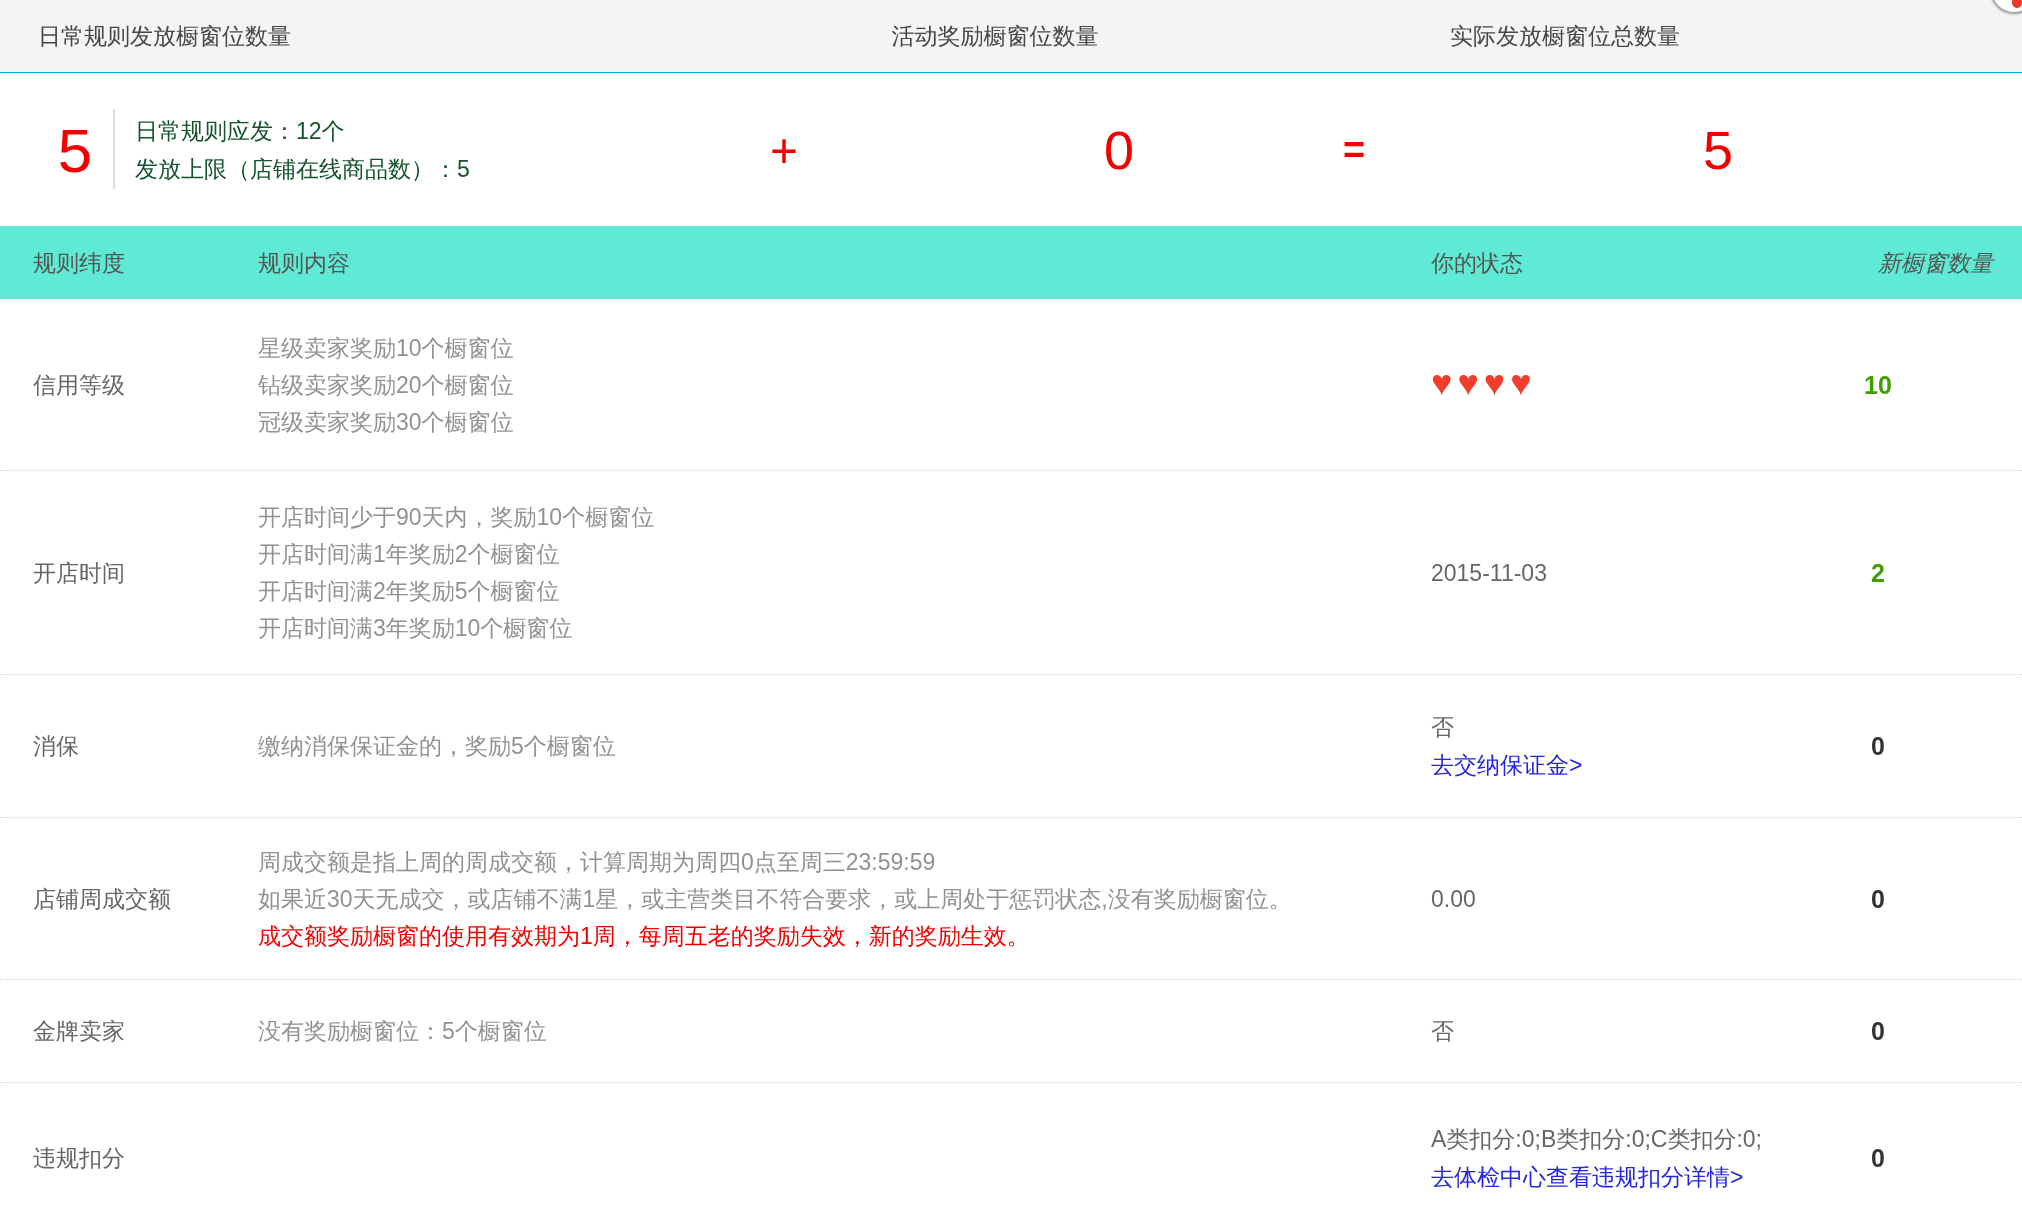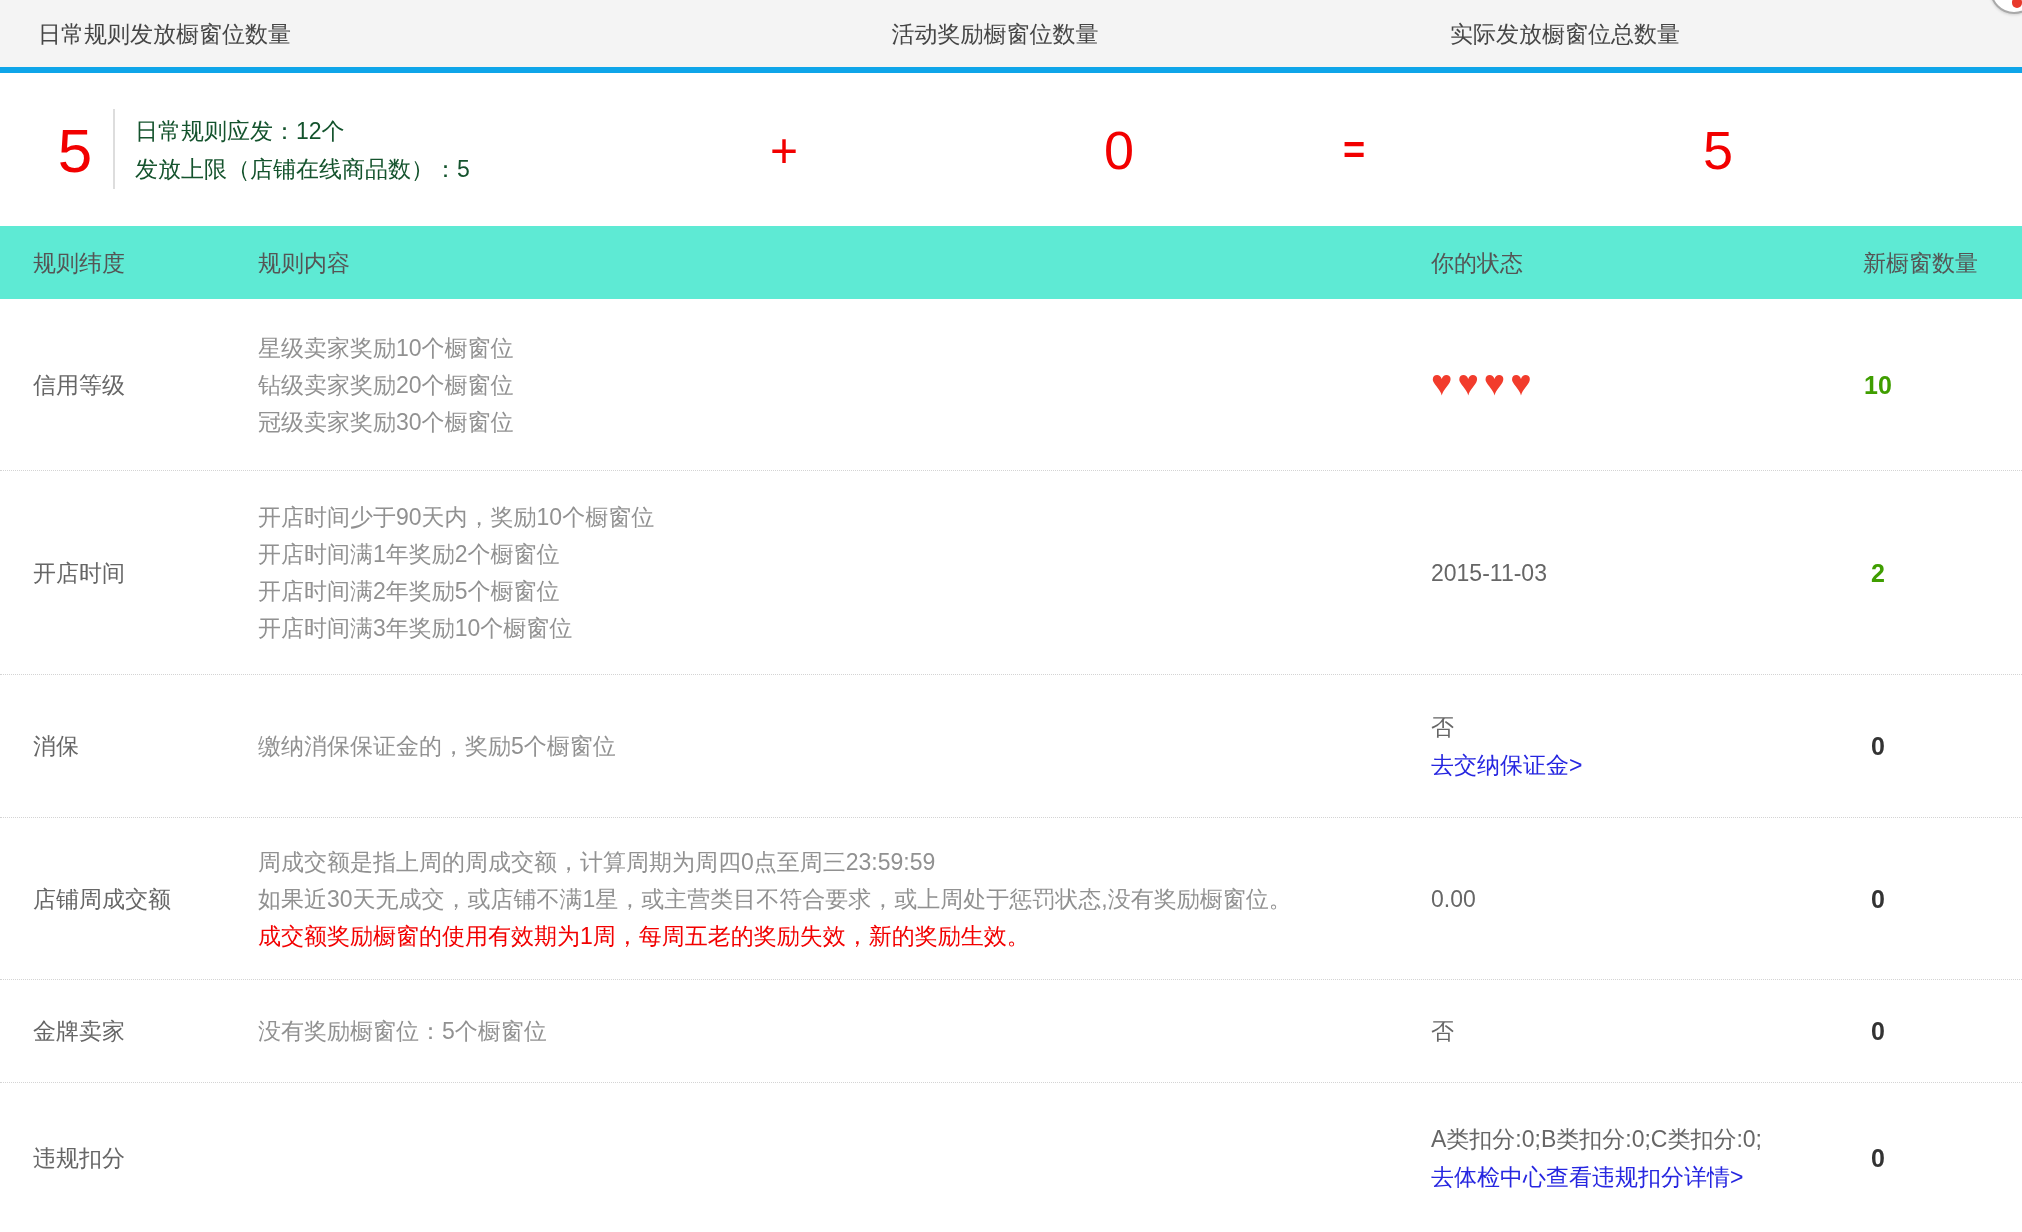--- a/index.html
+++ b/index.html
@@ -3,21 +3,21 @@
 <meta charset="utf-8">
 <style>
   * { margin:0; padding:0; box-sizing:border-box; }
   html,body { background:#fff; }
   body { font-family:"Liberation Sans","DejaVu Sans",sans-serif; }
   #app {
     position:relative; width:2022px; height:1232px; overflow:hidden; background:#fff;
   }
   
   .band-titles {
-    position:relative; height:73px; background:#f4f4f4; border-bottom:6px solid #0ea5e9;
+    position:relative; height:73px; background:#f4f4f4; border-bottom:1px solid #0ea5e9;
   }
   .band-title { position:absolute; top:50%; transform:translateY(-50%);
     font-size:23px; color:#454545; white-space:nowrap; }
   .band-title.t1 { left:38px; }
   .band-title.t2 { left:995px; transform:translate(-50%,-50%); }
   .band-title.t3 { left:1565px; transform:translate(-50%,-50%); }
 
   .band-values { position:relative; height:153px; background:#fff; }
   .v { position:absolute; top:50%; transform:translate(-50%,-50%); color:#f20000; white-space:nowrap; }
   .v-big   { left:75px;  font-size:62px; }
@@ -31,21 +31,21 @@
 
   .float-btn { position:absolute; top:-34px; right:-16px; width:48px; height:48px;
     border-radius:50%; background:#fff; border:2px solid #a9a9a9; box-shadow:0 1px 3px rgba(0,0,0,.15); }
   .float-btn .dot { position:absolute; left:20px; top:31px; width:10px; height:9px; background:#e8392b;
     border-radius:3px 3px 5px 5px; }
 
   
   .thead { position:relative; height:73px; background:#5eead4; }
   .th { position:absolute; top:50%; transform:translateY(-50%); font-size:23px; color:#555; white-space:nowrap; }
   .th-dim { left:33px; } .th-content { left:258px; } .th-status { left:1431px;text-align:right; }
-  .th-count { right:44px; }
+  .th-count { right:29px;font-style:italic; }
 
   .row { position:relative; border-bottom:1px dotted #d4d4d4; background:#fff; }
   .r1{height:172px;} .r2{height:204px;} .r3{height:143px;} .r4{height:162px;} .r5{height:103px;} .r6{height:149px; border-bottom:none;}
   .cell-dim { position:absolute; left:33px; top:50%; transform:translateY(-50%);
     font-size:23px; color:#666; white-space:nowrap; }
   .cell-content { position:absolute; left:258px; top:50%; transform:translateY(-50%);
     font-size:23px; color:#919191; line-height:37px; white-space:nowrap; }
   .cell-content .red-line { color:#f20000; }
   .cell-status { position:absolute; left:1431px; top:50%; transform:translateY(-50%);
     font-size:23px; color:#666; line-height:38px; white-space:nowrap; }

